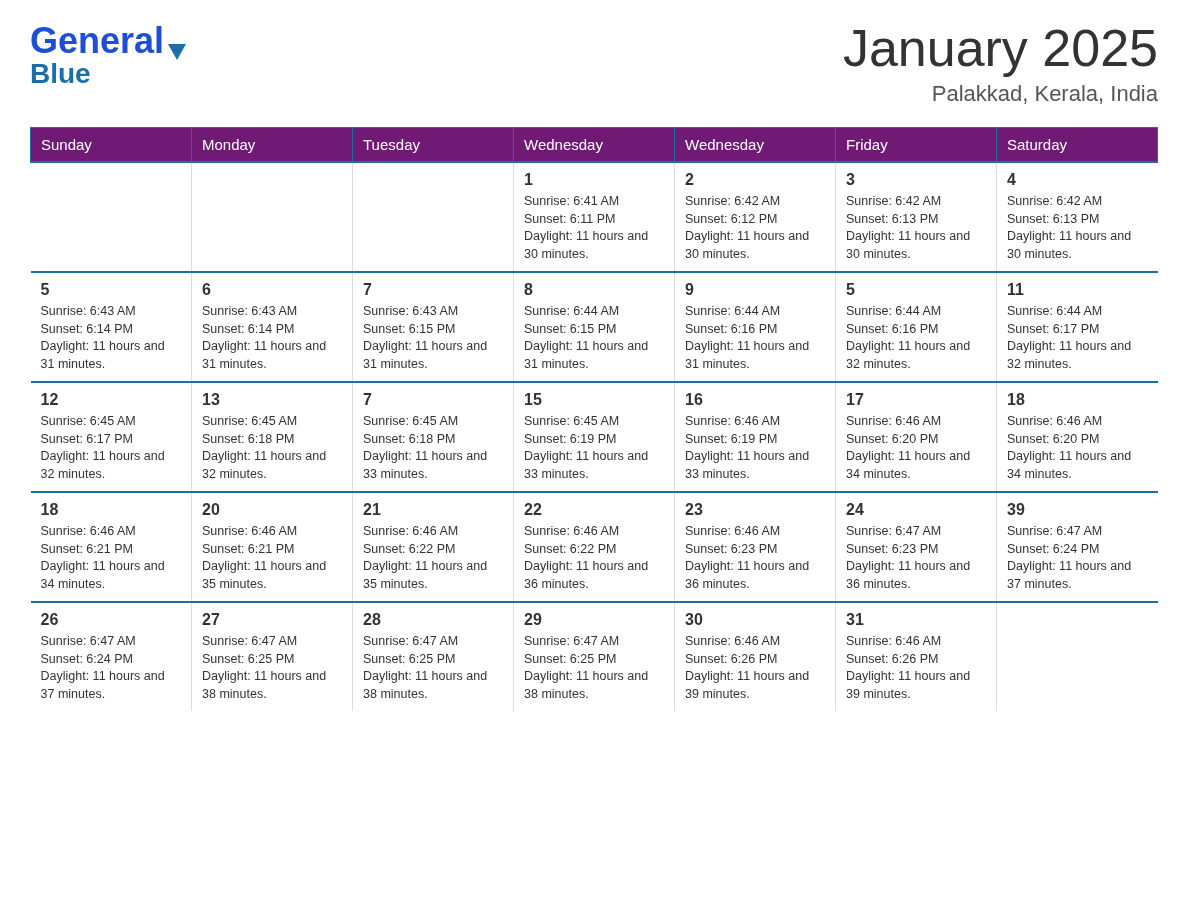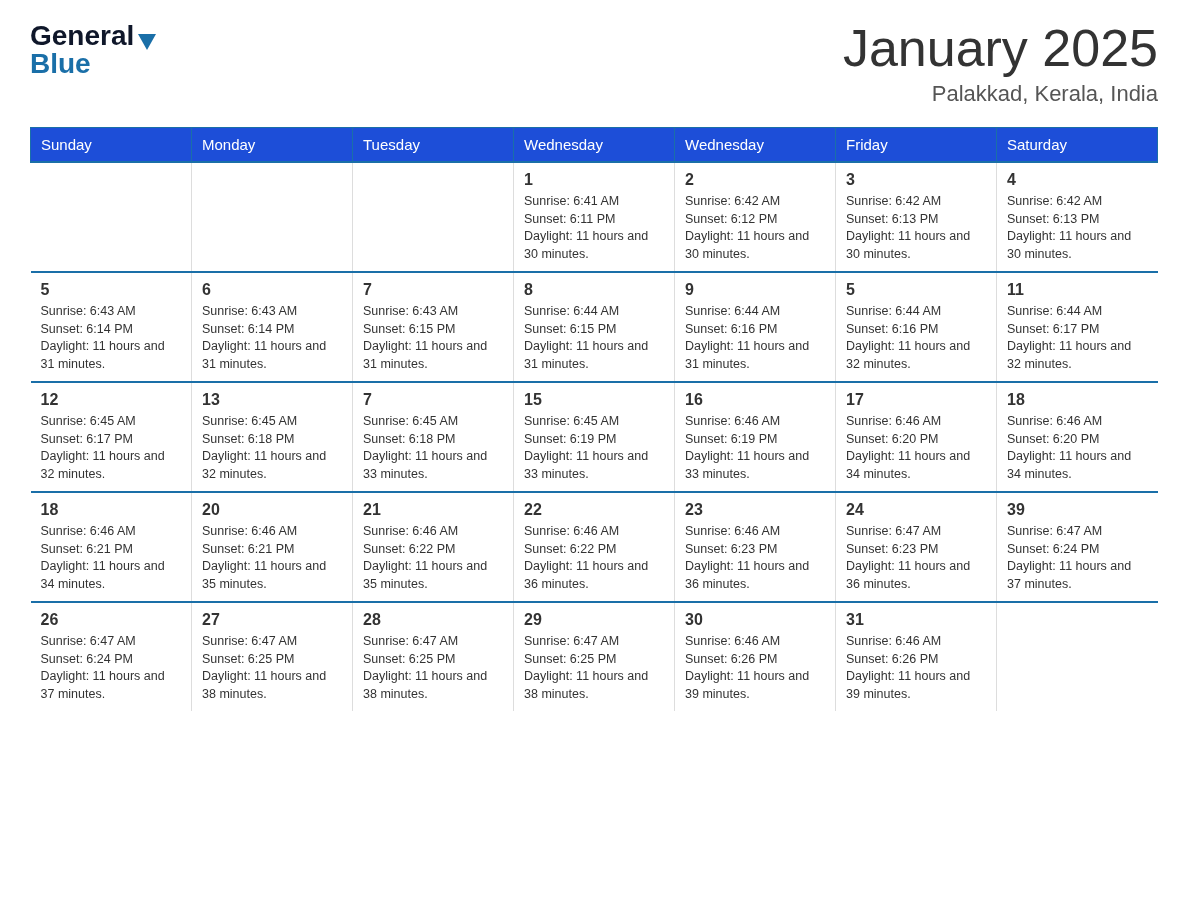--- a/index.html
+++ b/index.html
@@ -40,21 +40,21 @@
     .calendar-subtitle {
       font-size: 22px;
       color: #555;
       margin-top: 4px;
     }
     table {
       width: 100%;
       border-collapse: collapse;
     }
     thead tr {
-      background-color: #1d4ed8;
+      background-color: #701a75;
     }
     thead th {
       color: #fff;
       font-size: 15px;
       font-weight: normal;
       padding: 8px 10px;
       text-align: left;
       border: 1px solid #1a6fa8;
     }
     tbody tr {
@@ -89,21 +89,21 @@
       background: #fff;
     }
   </style>
 </head>
 <body>
 
 <div class="header">
   <div class="logo">
     <div class="logo-wrapper">
       <div class="logo-top-line">
-        <span style="font-size:28px;font-weight:bold;color:#0f172a;">General</span>
+        <span style="font-size:36px;font-weight:bold;color:#1d4ed8;">General</span>
         <svg width="22" height="22" viewBox="0 0 22 22" style="margin-left:2px;margin-top:2px;">
           <polygon points="2,4 20,4 11,20" fill="#1a6fa8"></polygon>
         </svg>
       </div>
       <span style="font-size:28px;font-weight:bold;color:#1a6fa8;margin-top:-4px;">Blue</span>
     </div>
   </div>
   <div class="title-section">
     <div class="calendar-title">January 2025</div>
     <div class="calendar-subtitle">Palakkad, Kerala, India</div>

